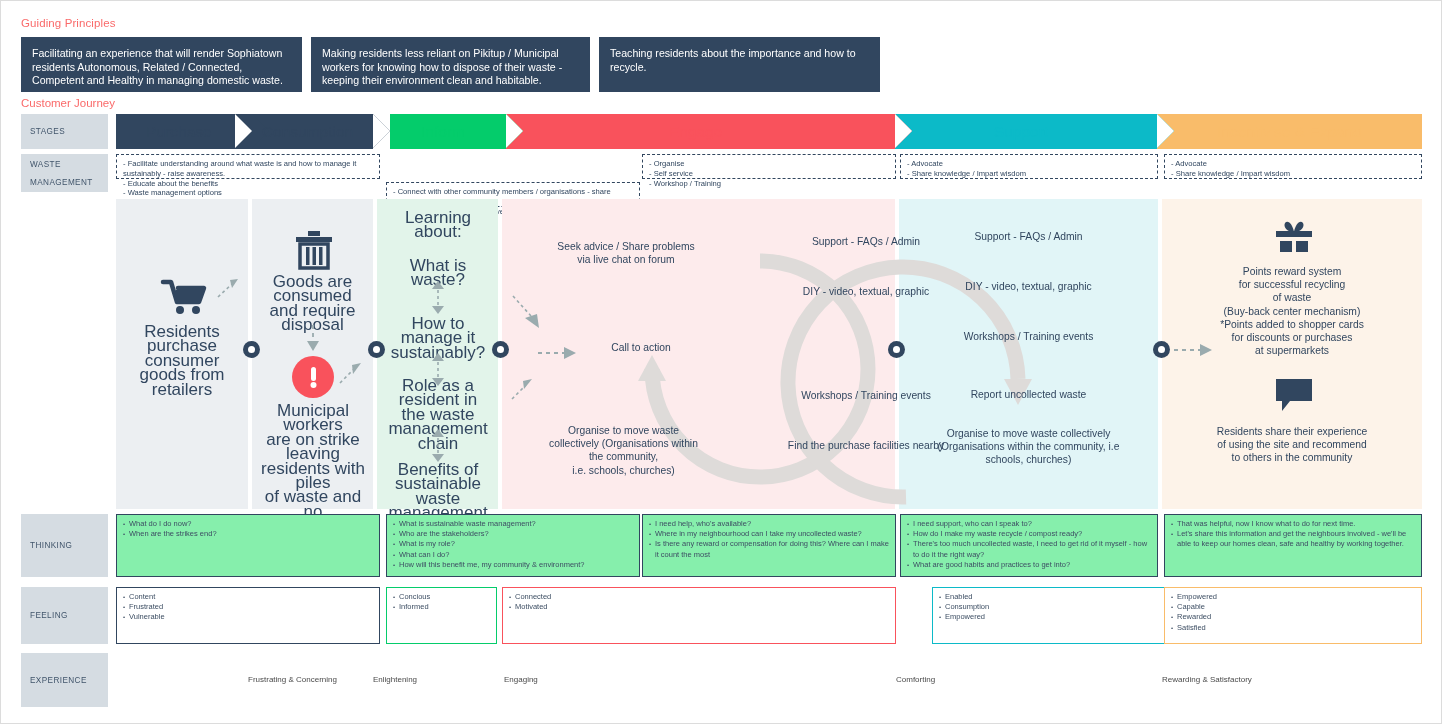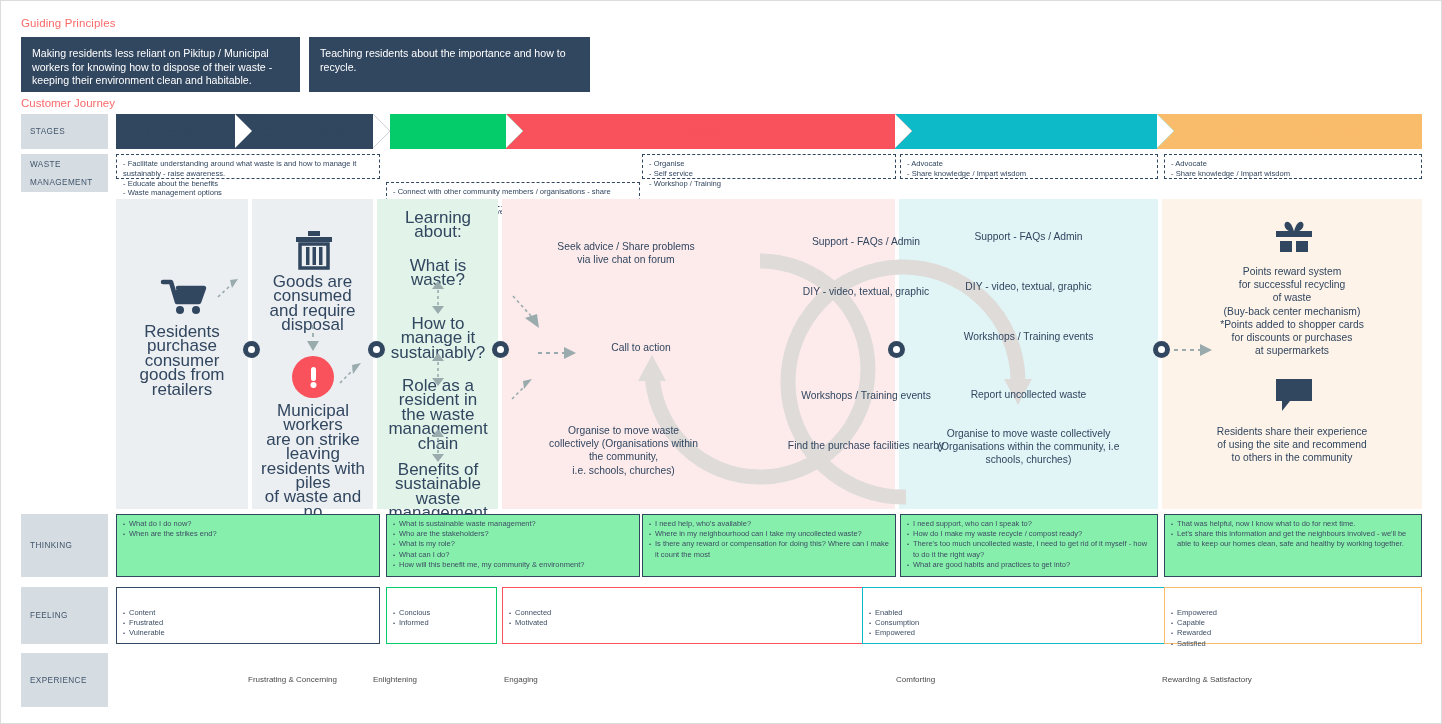--- a/index.html
+++ b/index.html
@@ -113,40 +113,41 @@
   .tbox li { list-style:none; position:relative; padding-left:6px; }
   .tbox li::before { content:"\2022"; position:absolute; left:0; font-size:6px; top:0px;}
   .tbox ul { margin:0; padding:0; }
 
   
   .feelrow { position:absolute; left:115px; top:586px; height:57px; }
   .fbox {
     position:absolute; top:0; height:57px;
     background:#ffffff;
     font-size:7.5px; line-height:10.2px;
-    padding:20px 6px; border-width:1.4px; border-style:solid;
+    padding:4px 6px; border-width:1.4px; border-style:solid;
   }
   .fbox ul { margin:0; padding:0; }
   .fbox li { list-style:none; position:relative; padding-left:6px; color:#3d4e63;}
   .fbox li::before { content:"\2022"; position:absolute; left:0; font-size:6px; }
 
   
   .exprow { position:absolute; left:115px; top:652px; height:54px; }
   .exptxt { position:absolute; top:22px; font-size:8px; color:#4a4a4a; }
 
   .arrow-dashed { position:absolute; z-index:11; }
   svg { display:block; overflow:visible; }
 </style>
 </head>
 <body>
 
 <div class="page">
 
   <div class="gp-title">Guiding Principles</div>
   <div class="gp-row">
+    <div class="gp-card c1">Facilitating an experience that will render Sophiatown residents Autonomous, Related / Connected, Competent and Healthy in managing domestic waste.</div>
     <div class="gp-card c2">Making residents less reliant on Pikitup / Municipal workers for knowing how to dispose of their waste - keeping their environment clean and habitable.</div>
     <div class="gp-card c3">Teaching residents about the importance and how to recycle.</div>
   </div>
 
   <div class="cj-title">Customer Journey</div>
 
   <div class="rowlabel" style="top:113px;height:35px;">
     <span>STAGES</span>
   </div>
   <div class="rowlabel" style="top:153px;height:38px;">
@@ -428,21 +429,21 @@
         <li>Concious</li>
         <li>Informed</li>
       </ul>
     </div>
     <div class="fbox" style="left:386px;width:394px;border-color:#f9525c;">
       <ul>
         <li>Connected</li>
         <li>Motivated</li>
       </ul>
     </div>
-    <div class="fbox" style="left:746px;width:306px;border-color:#0cbac8;">
+    <div class="fbox" style="left:816px;width:306px;border-color:#0cbac8;">
       <ul>
         <li>Enabled</li>
         <li>Consumption</li>
         <li>Empowered</li>
       </ul>
     </div>
     <div class="fbox" style="left:1048px;width:258px;border-color:#f9bc6a;">
       <ul>
         <li>Empowered</li>
         <li>Capable</li>

